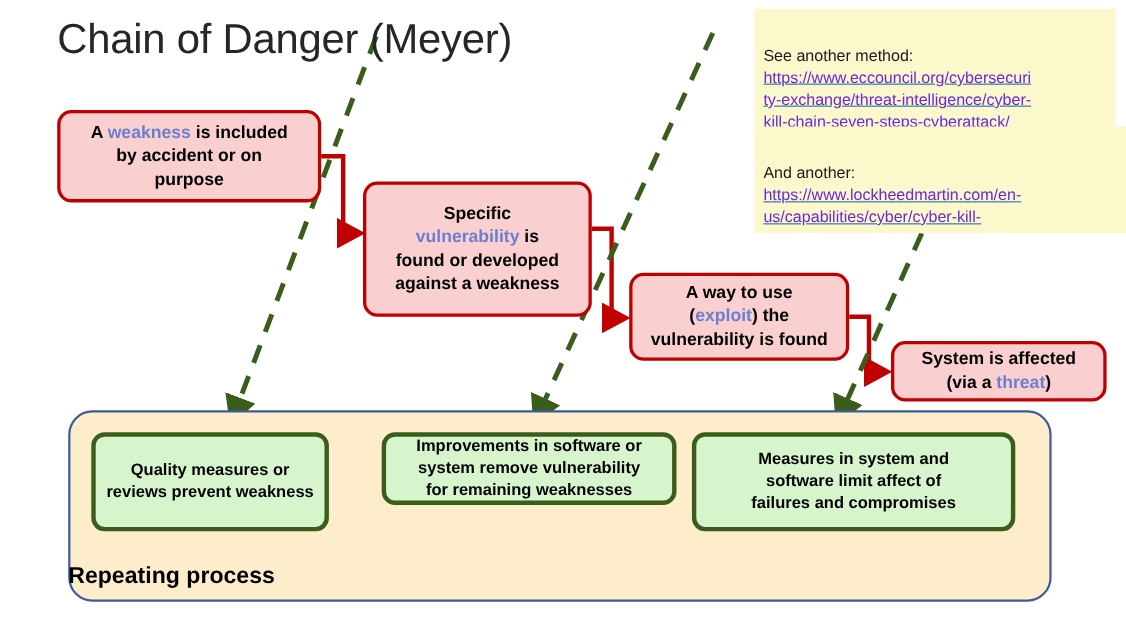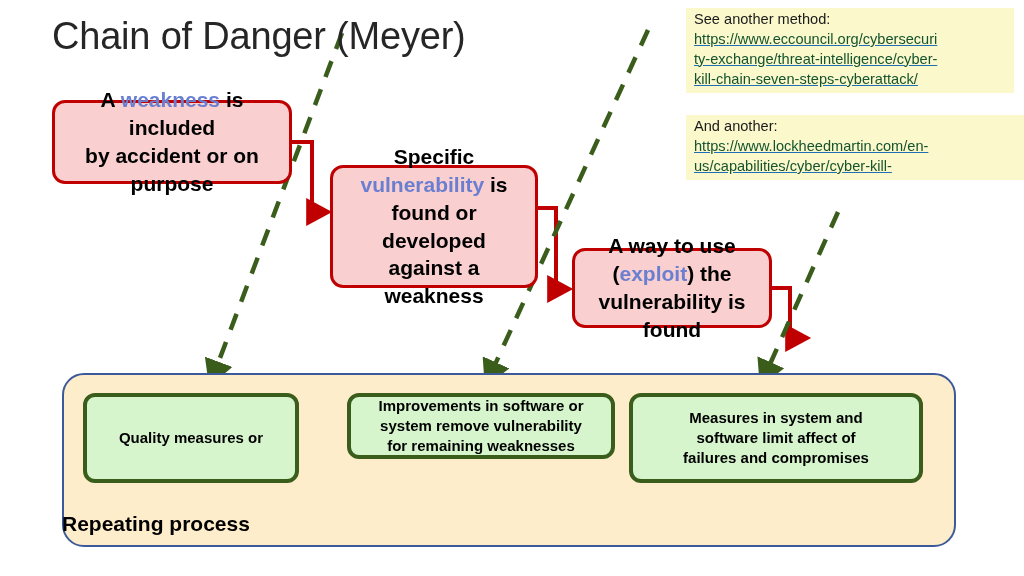--- a/index.html
+++ b/index.html
@@ -37,21 +37,21 @@
   }
 
   
   .red-box {
     position: absolute;
     box-sizing: border-box;
     background: #f9cfcf;
     border: 3.5px solid #c00000;
     border-radius: 13px;
     color: #000000;
-    font-size: 21px;
+    font-size: 16px;
     font-weight: bold;
     line-height: 1.33;
     text-align: center;
     display: flex;
     align-items: center;
     justify-content: center;
     padding: 2px 6px;
     z-index: 6;
   }
   .red-box .hl { color: #6b7fd1; }
@@ -114,23 +114,23 @@
     background: #fbf8cc;
     border: none;
     padding: 2px 6px 3px 8px;
     font-size: 14.6px;
     line-height: 1.365;
     color: #1a1a1a;
     z-index: 7;
   }
   #note-one { left: 686px; top: 8px;   width: 328px; }
   #note-two { left: 686px; top: 115px; width: 354px; }
-  .note .lead { color: #1a1a1a; }
+  .note .lead { color: #1a1a1a; margin-top: 32px; }
   .note .link {
-    color: #14532d;
+    color: #6d28d9;
     text-decoration: underline;
     text-decoration-color: #1f6fb5;
     word-break: break-all;
     cursor: pointer;
   }
 </style>
 </head>
 <body>
 
 <div id="slide">
@@ -186,26 +186,33 @@
   </div>
 
   <div class="red-box" id="box-exploit">
     <div>
       <span>A way to use</span><br>
       <span>(</span><span class="hl">exploit</span><span>) the</span><br>
       <span>vulnerability is found</span>
     </div>
   </div>
 
+  <div class="red-box" id="box-threat">
+    <div>
+      <span>System is affected</span><br>
+      <span>(via a </span><span class="hl">threat</span><span>)</span>
+    </div>
+  </div>
 
   <div id="mitigation-container"></div>
 
   <div class="green-box" id="green-quality">
     <div>
       <span>Quality measures or</span><br>
+      <span>reviews prevent weakness</span>
     </div>
   </div>
 
   <div class="green-box" id="green-improvements">
     <div>
       <span>Improvements in software or</span><br>
       <span>system remove vulnerability</span><br>
       <span>for remaining weaknesses</span>
     </div>
   </div>

